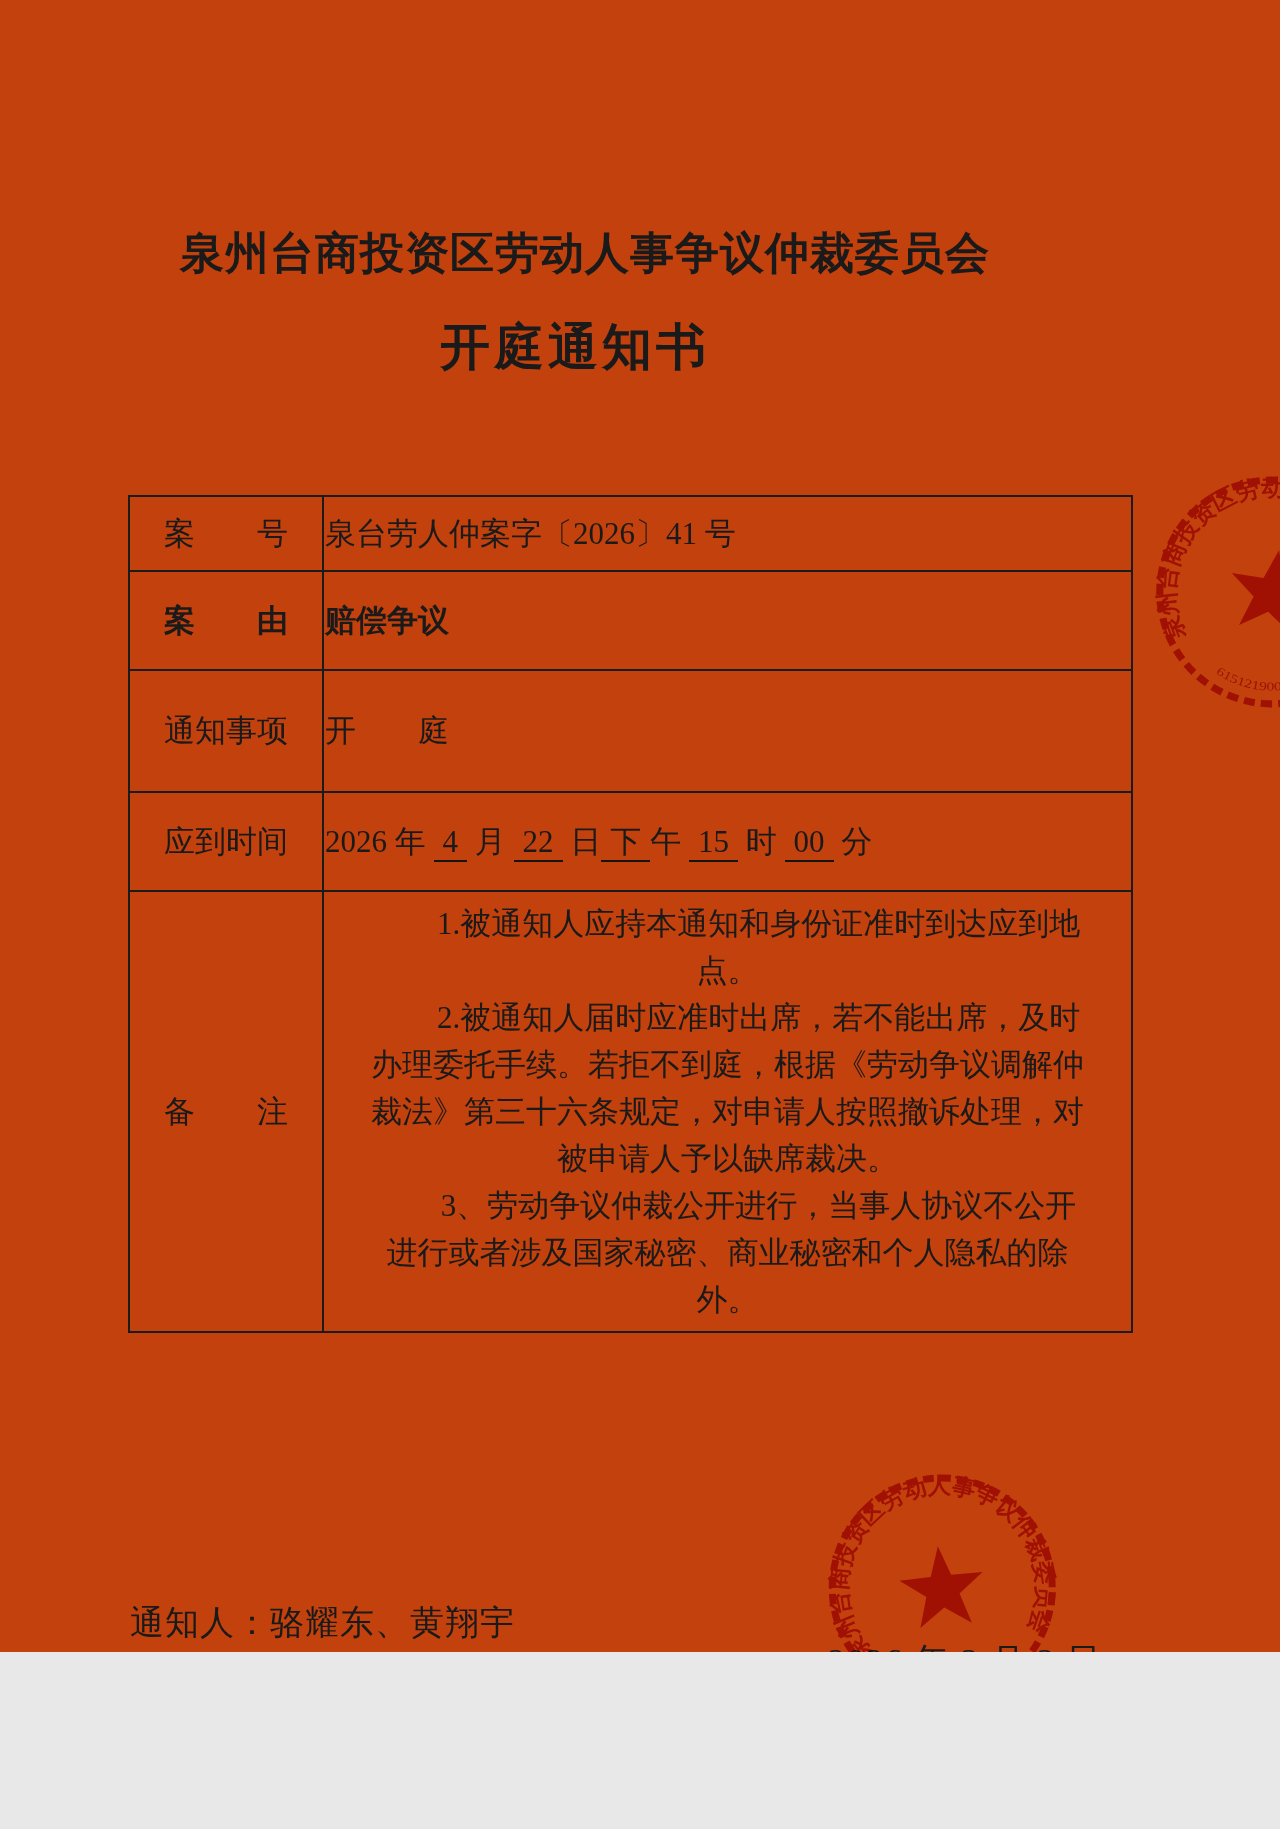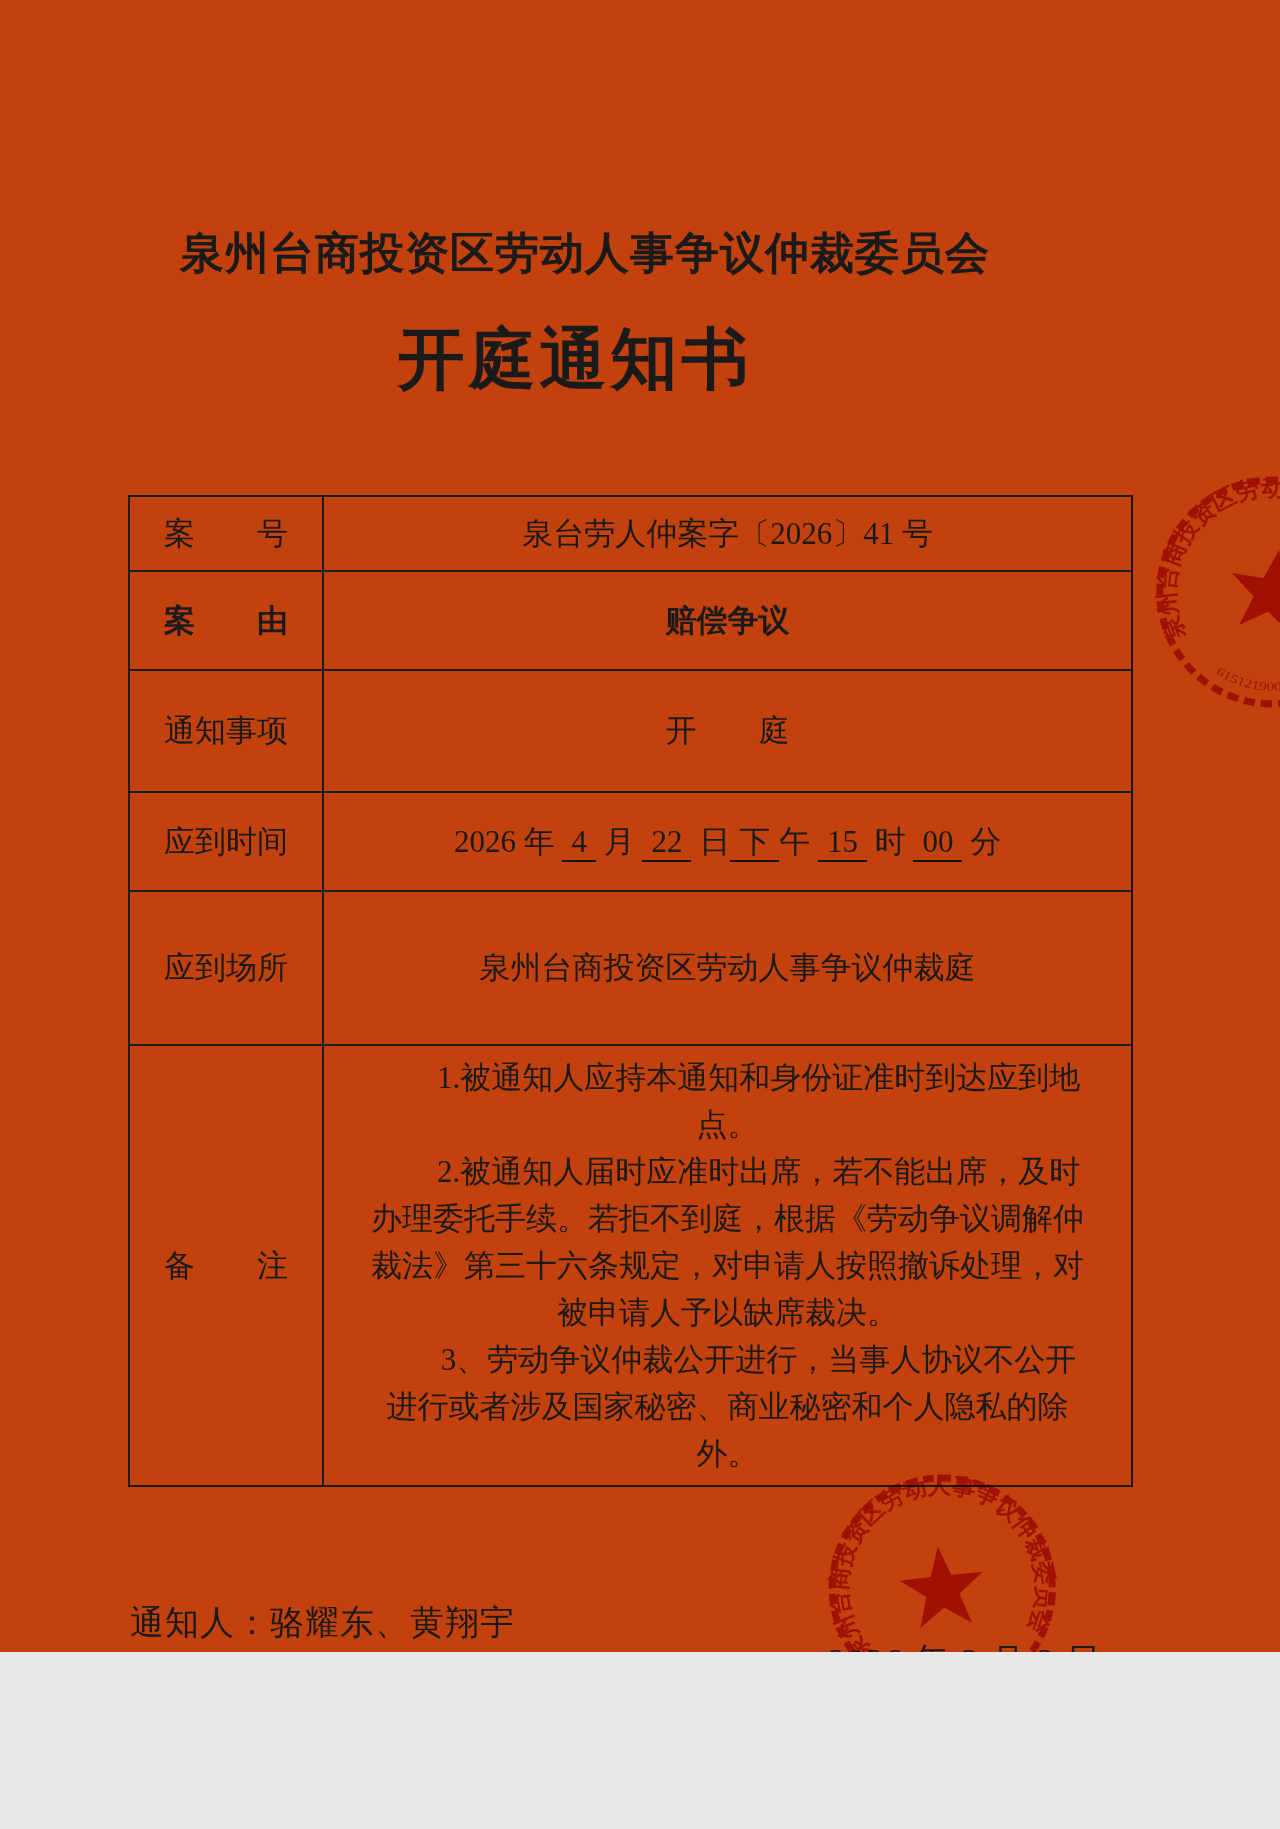--- a/index.html
+++ b/index.html
@@ -9,34 +9,34 @@
     font-family:"Liberation Serif", serif;
     color:#1a1a1a;
   }
   .org-title {
     position:absolute; top:224px; left:40px; right:150px;
     text-align:center; font-size:44px; font-weight:bold;
     letter-spacing:1px; white-space:nowrap;
   }
   .doc-title {
     position:absolute; top:314px; left:40px; right:170px;
-    text-align:center; font-size:67px; font-weight:bold;
+    text-align:center; font-size:50px; font-weight:bold;
     letter-spacing:4px;
   }
   table.notice {
     position:absolute; left:128px; top:495px; width:1005px;
     border-collapse:collapse; table-layout:fixed;
     border:1px solid #f97316;
   }
   table.notice td {
     border:2px solid #1b1b1b; vertical-align:middle;
     font-size:31px;
   }
   td.cell-label { text-align:center; width:190px; }
-  td.cell-value { text-align:center; }
+  td.cell-value { text-align:left; }
   tr.r1 { height:75px; }  tr.r2 { height:99px;font-weight:bold; }
   tr.r3 { height:76px; }  tr.r4 { height:122px; }
   tr.r5 { height:99px; }  tr.r6 { height:154px; }
   tr.r7 { height:430px; }
   td.remarks {
     text-align:center; padding:8px 44px; font-size:32px; line-height:47px;
   }
   td.remarks p { margin:0; text-indent:2em; }
   .u {
     border-bottom:2px solid #141414; padding:0 9px 1px 9px;
@@ -78,24 +78,20 @@
     <tr class="r4">
       <td class="cell-label">通知事项</td>
       <td class="cell-value">开　　庭</td>
     </tr>
     <tr class="r5">
       <td class="cell-label">应到时间</td>
       <td class="cell-value">
         <span>2026 年 </span><span class="u">4</span><span> 月 </span><span class="u">22</span><span> 日</span><span class="u">下</span><span>午 </span><span class="u">15</span><span> 时 </span><span class="u">00</span><span> 分</span>
       </td>
     </tr>
-    <tr class="r6">
-      <td class="cell-label">应到场所</td>
-      <td class="cell-value">泉州台商投资区劳动人事争议仲裁庭</td>
-    </tr>
     <tr class="r7">
       <td class="cell-label">备　　注</td>
       <td class="remarks">
         <p>1.被通知人应持本通知和身份证准时到达应到地点。</p>
         <p>2.被通知人届时应准时出席，若不能出席，及时办理委托手续。若拒不到庭，根据《劳动争议调解仲裁法》第三十六条规定，对申请人按照撤诉处理，对被申请人予以缺席裁决。</p>
         <p>3、劳动争议仲裁公开进行，当事人协议不公开进行或者涉及国家秘密、商业秘密和个人隐私的除外。</p>
       </td>
     </tr>
   </tbody>
     </table>

